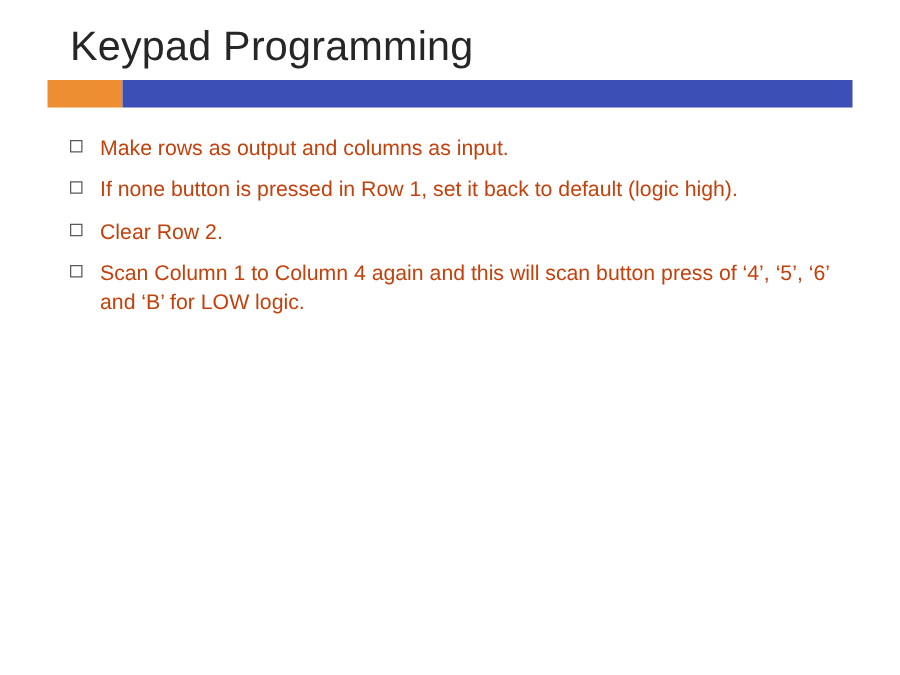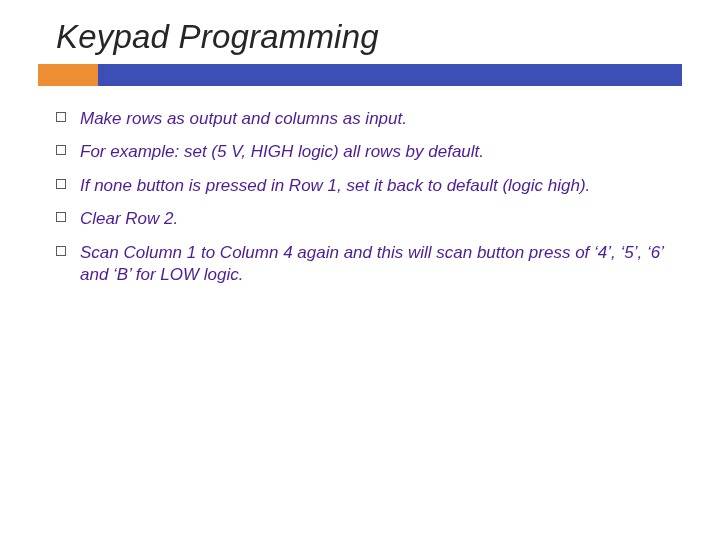--- a/index.html
+++ b/index.html
@@ -11,21 +11,20 @@
     font-family: Arial, Helvetica, sans-serif;
     color: #000000;
     overflow: hidden;
   }
   .slide {
     width: 720px;
     height: 540px;
     position: relative;
     box-sizing: border-box;
     padding: 18px 38px 0 38px;
-    font-style: italic;
   }
   .title {
     font-size: 33px;
     color: #262626;
     margin: 0 0 8px 18px;
     font-weight: normal;
     letter-spacing: 0.2px;
   }
   .title-bar {
     position: relative;
@@ -52,21 +51,21 @@
   ul.bullets {
     list-style: none;
     margin: 0;
     padding: 0 4px 0 18px;
   }
   ul.bullets > li {
     position: relative;
     padding-left: 24px;
     font-size: 17px;
     line-height: 1.32;
-    color: #4c1d95;
+    color: #c2410c;
     margin-bottom: 11px;
   }
   ul.bullets > li::before {
     content: "";
     position: absolute;
     left: 0;
     top: 4px;
     width: 10px;
     height: 10px;
     border: 1px solid #5a5a5a;
@@ -79,18 +78,17 @@
 
 <div class="slide">
   <h1 class="title">Keypad Programming</h1>
   <div class="title-bar">
     <div class="title-bar-orange"></div>
     <div class="title-bar-blue"></div>
   </div>
 
   <ul class="bullets">
     <li><span>Make rows as output and columns as input.</span></li>
-    <li><span>For example: set (5 V, HIGH logic) all rows by default.</span></li>
     <li><span>If none button is pressed in Row 1, set it back to default (logic high).</span></li>
     <li><span>Clear Row 2.</span></li>
     <li><span>Scan Column 1 to Column 4 again and this will scan button press of ‘4’, ‘5’, ‘6’ and ‘B’ for LOW logic.</span></li>
   </ul>
 </div>
 
 </body></html>

